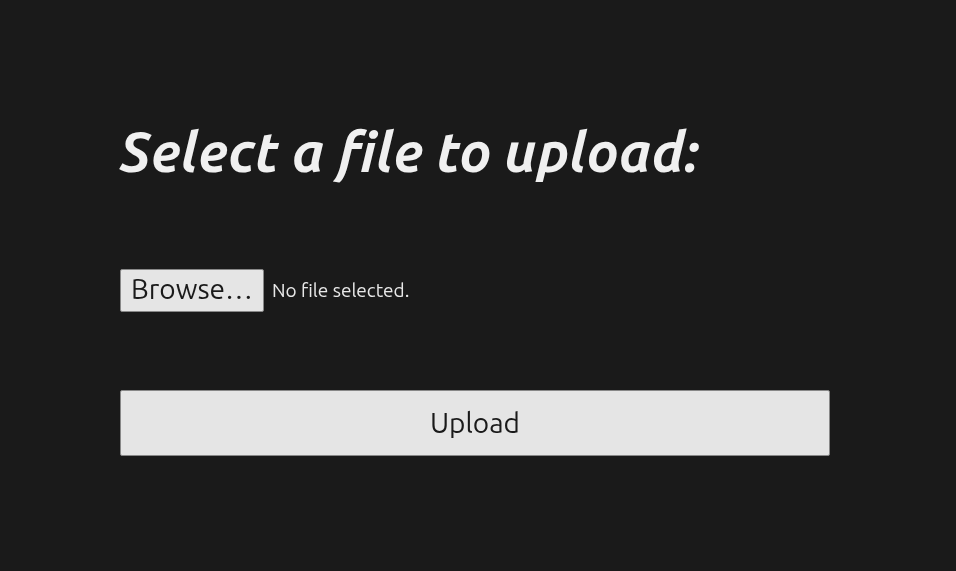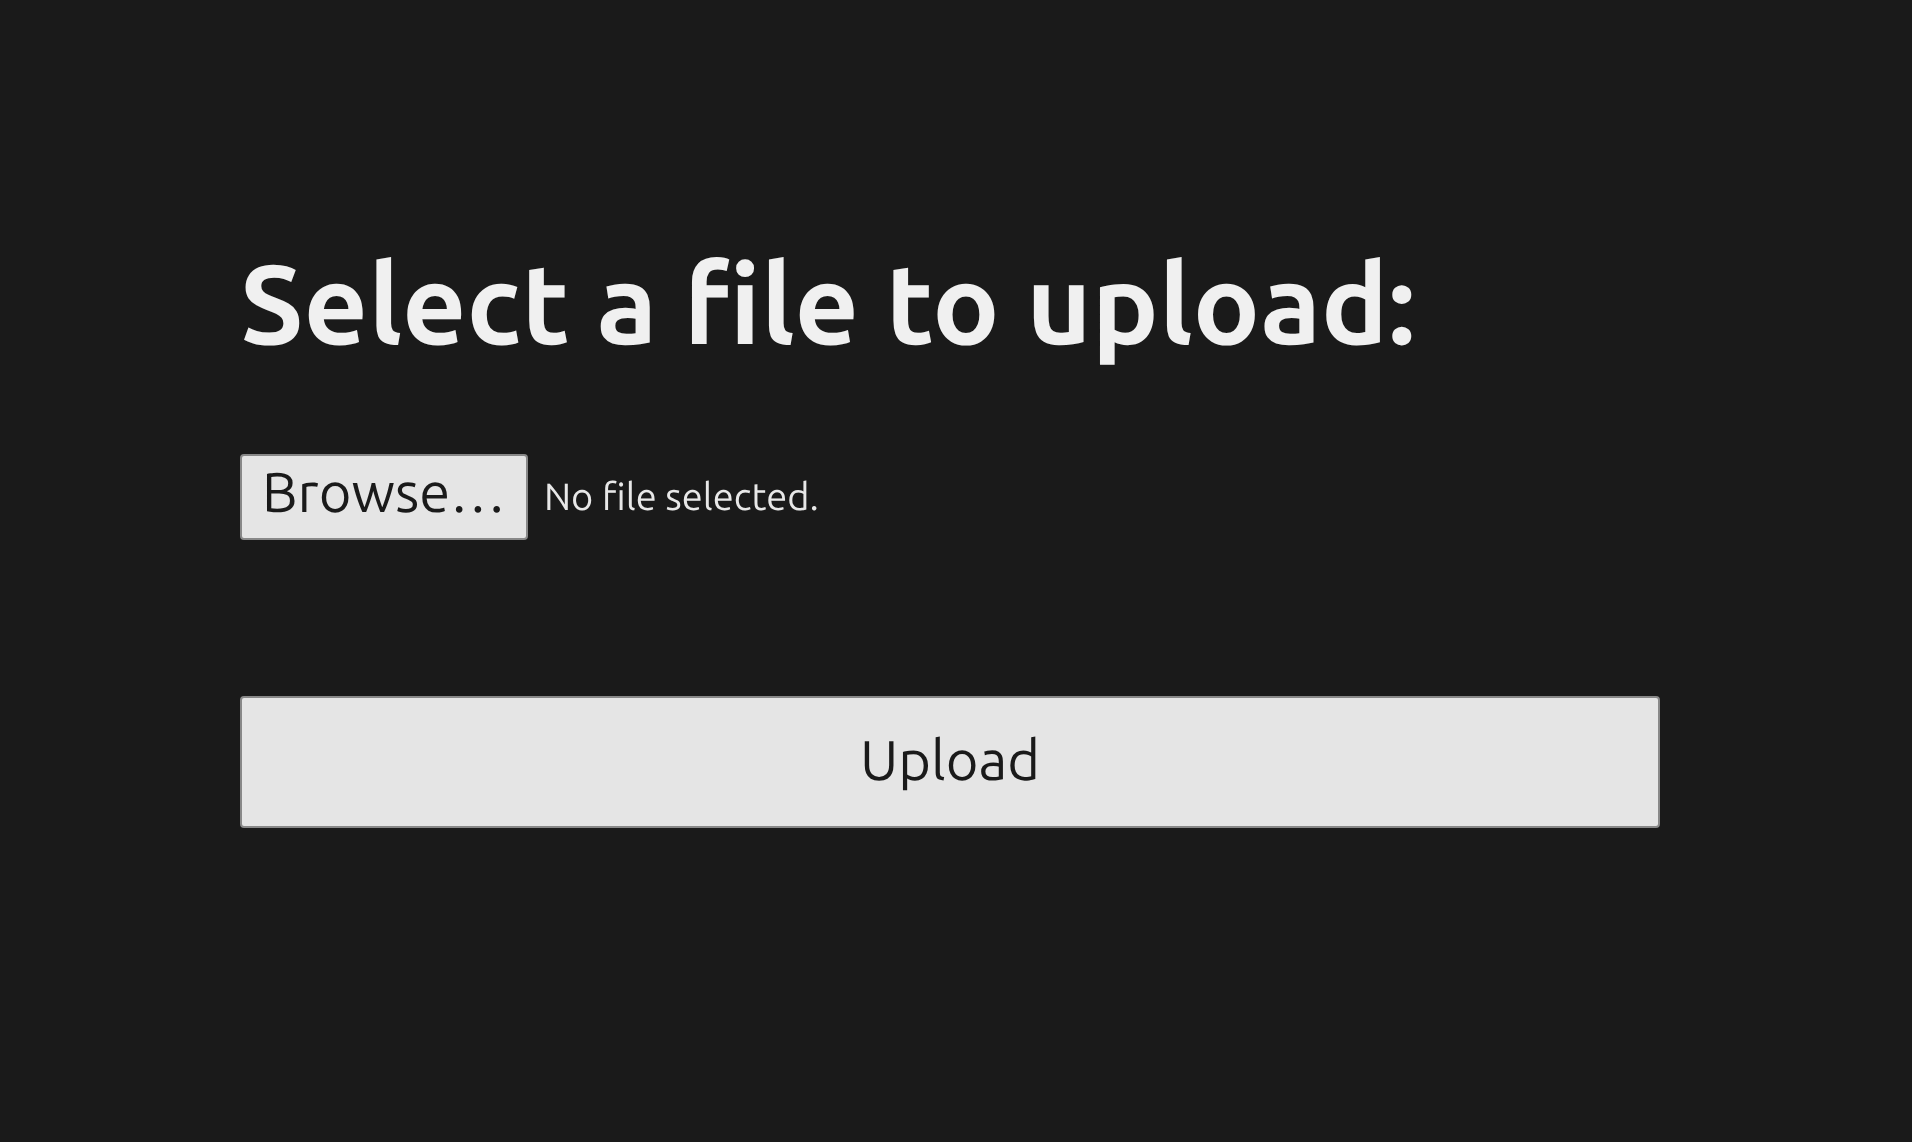--- a/index.html
+++ b/index.html
@@ -15,22 +15,23 @@
       color: #e8e8e8;
       overflow: hidden;
     }
     .container {
       padding: 120px 120px 0 120px;
     }
     .heading {
       font-size: 56px;
       font-weight: 600;
       color: #f0f0f0;
-      margin-bottom: 44px;
+      margin-bottom: 86px;
       letter-spacing: 0px;
+      font-style: italic;
     }
     .file-row {
       display: flex;
       align-items: center;
       gap: 8px;
       margin-bottom: 78px;
     }
     .browse-btn {
       background-color: #e5e5e5;
       color: #1a1a1a;

